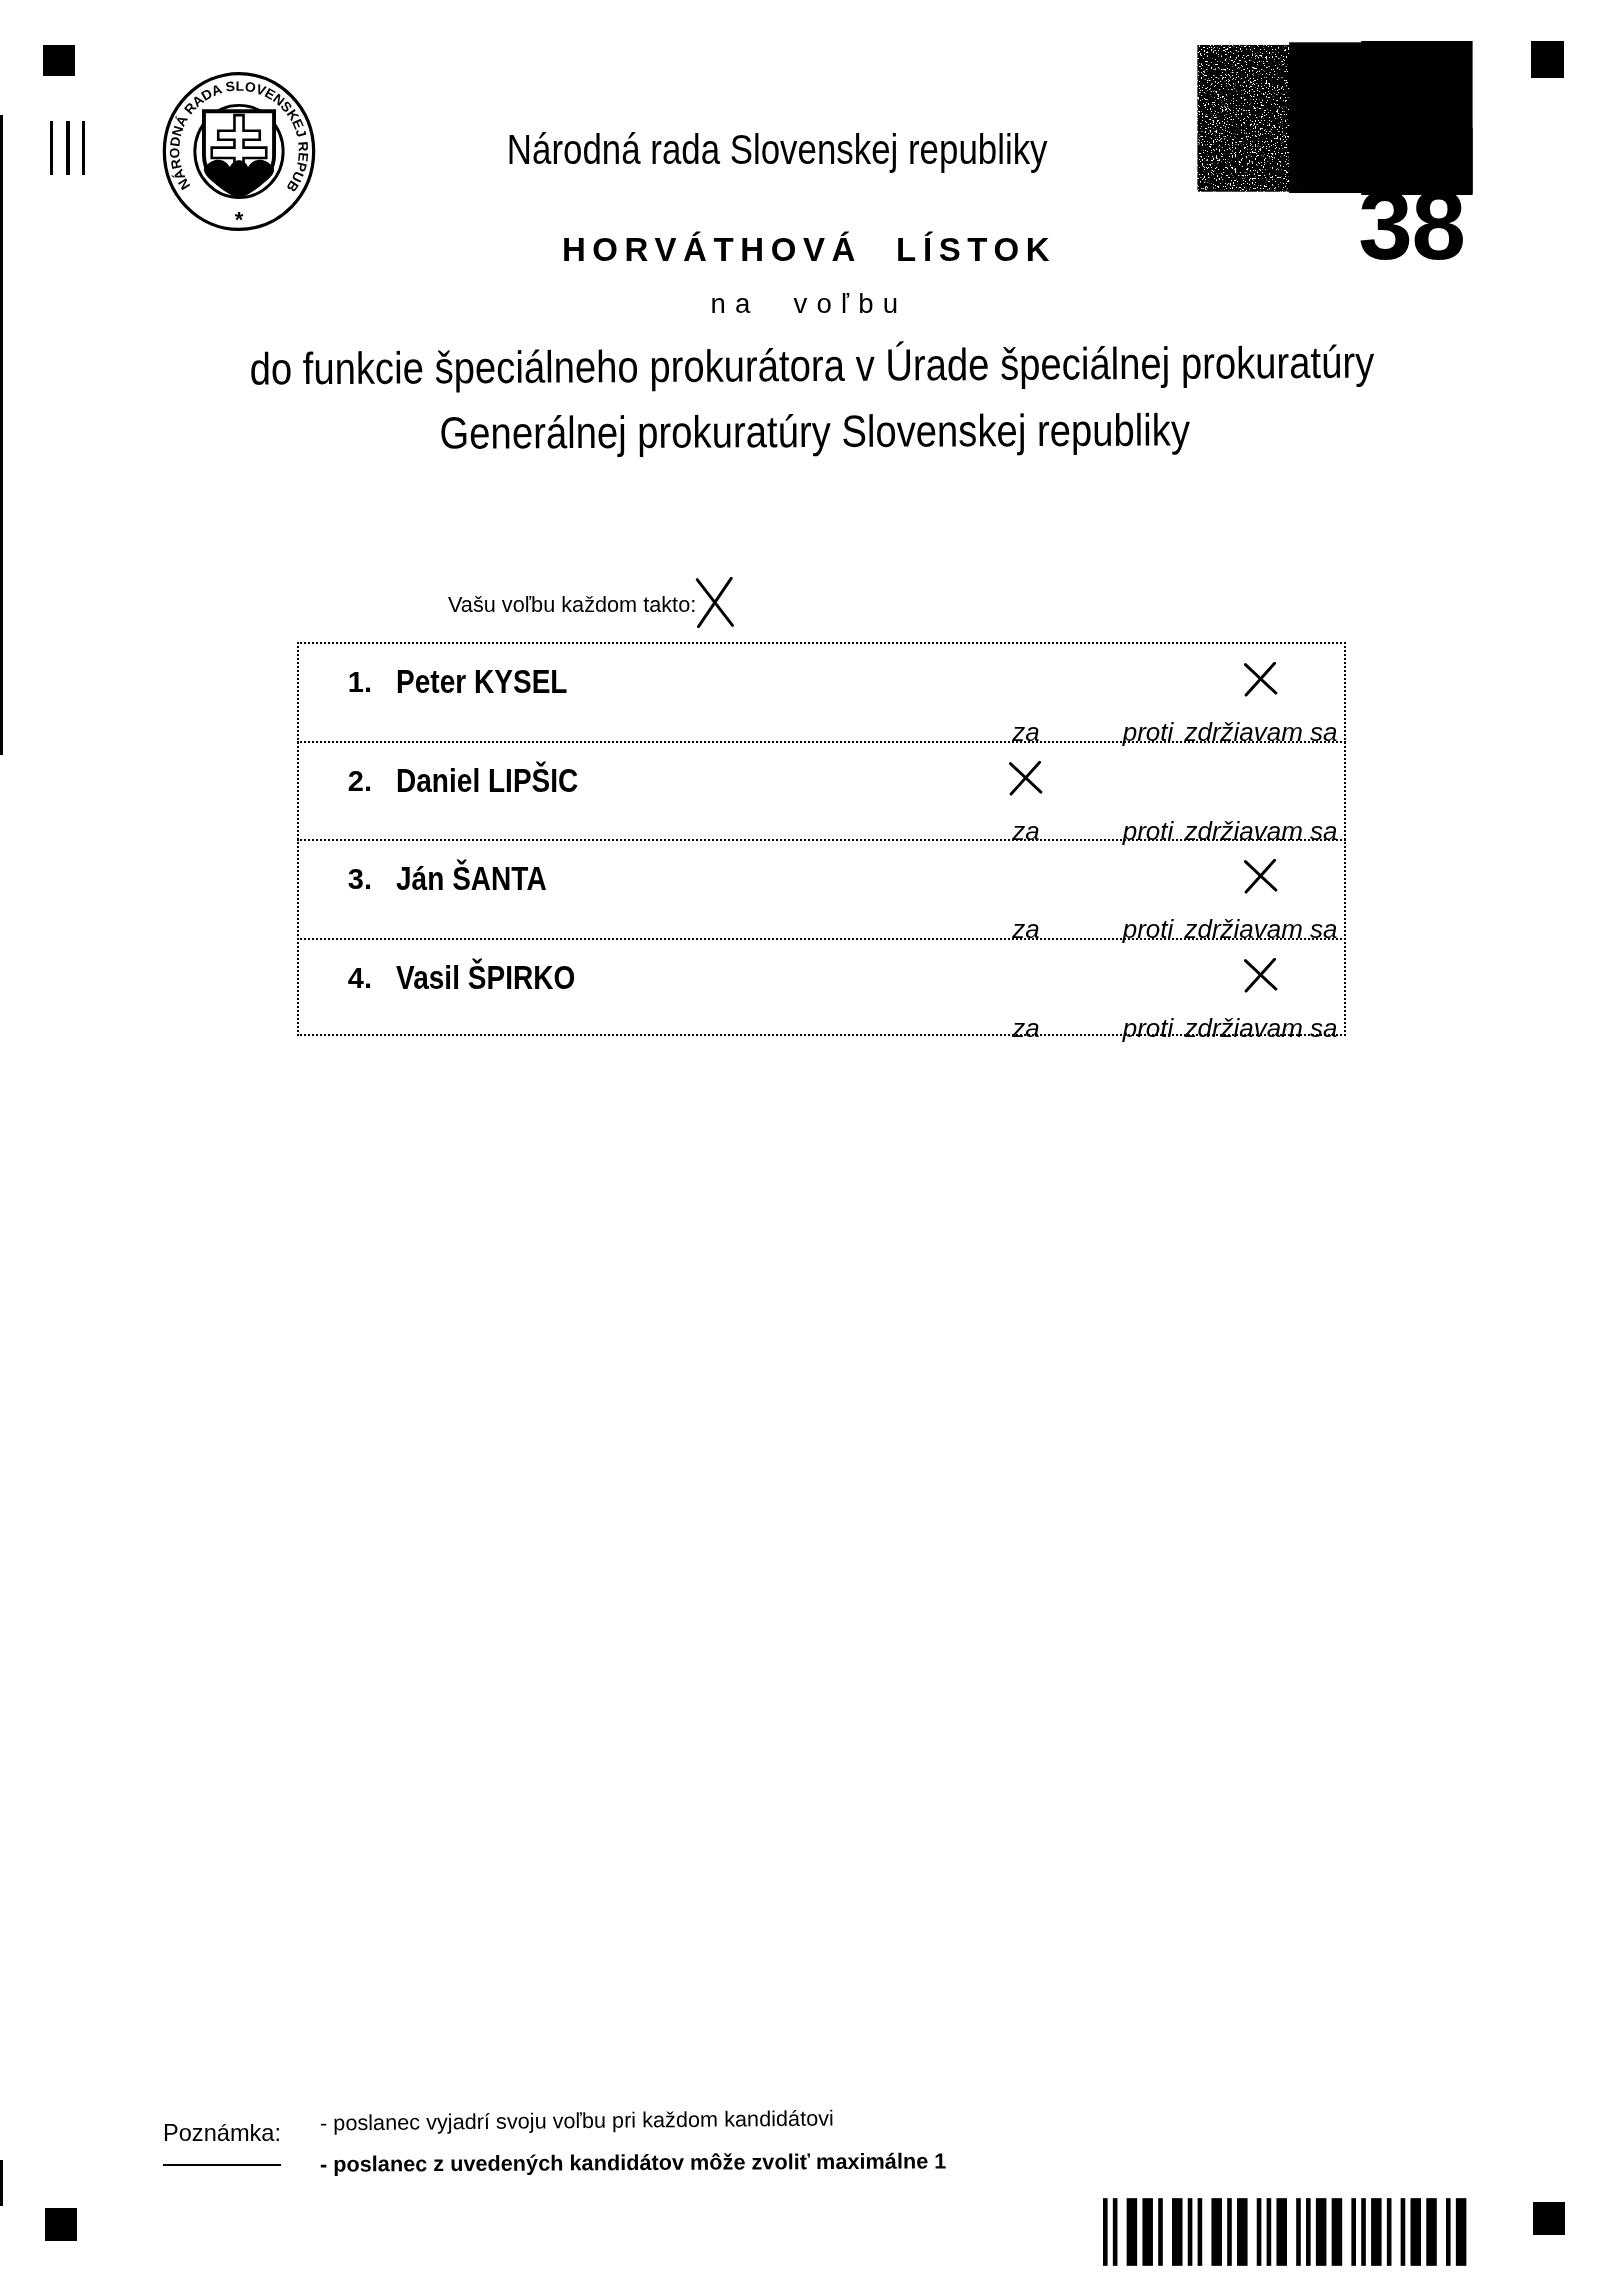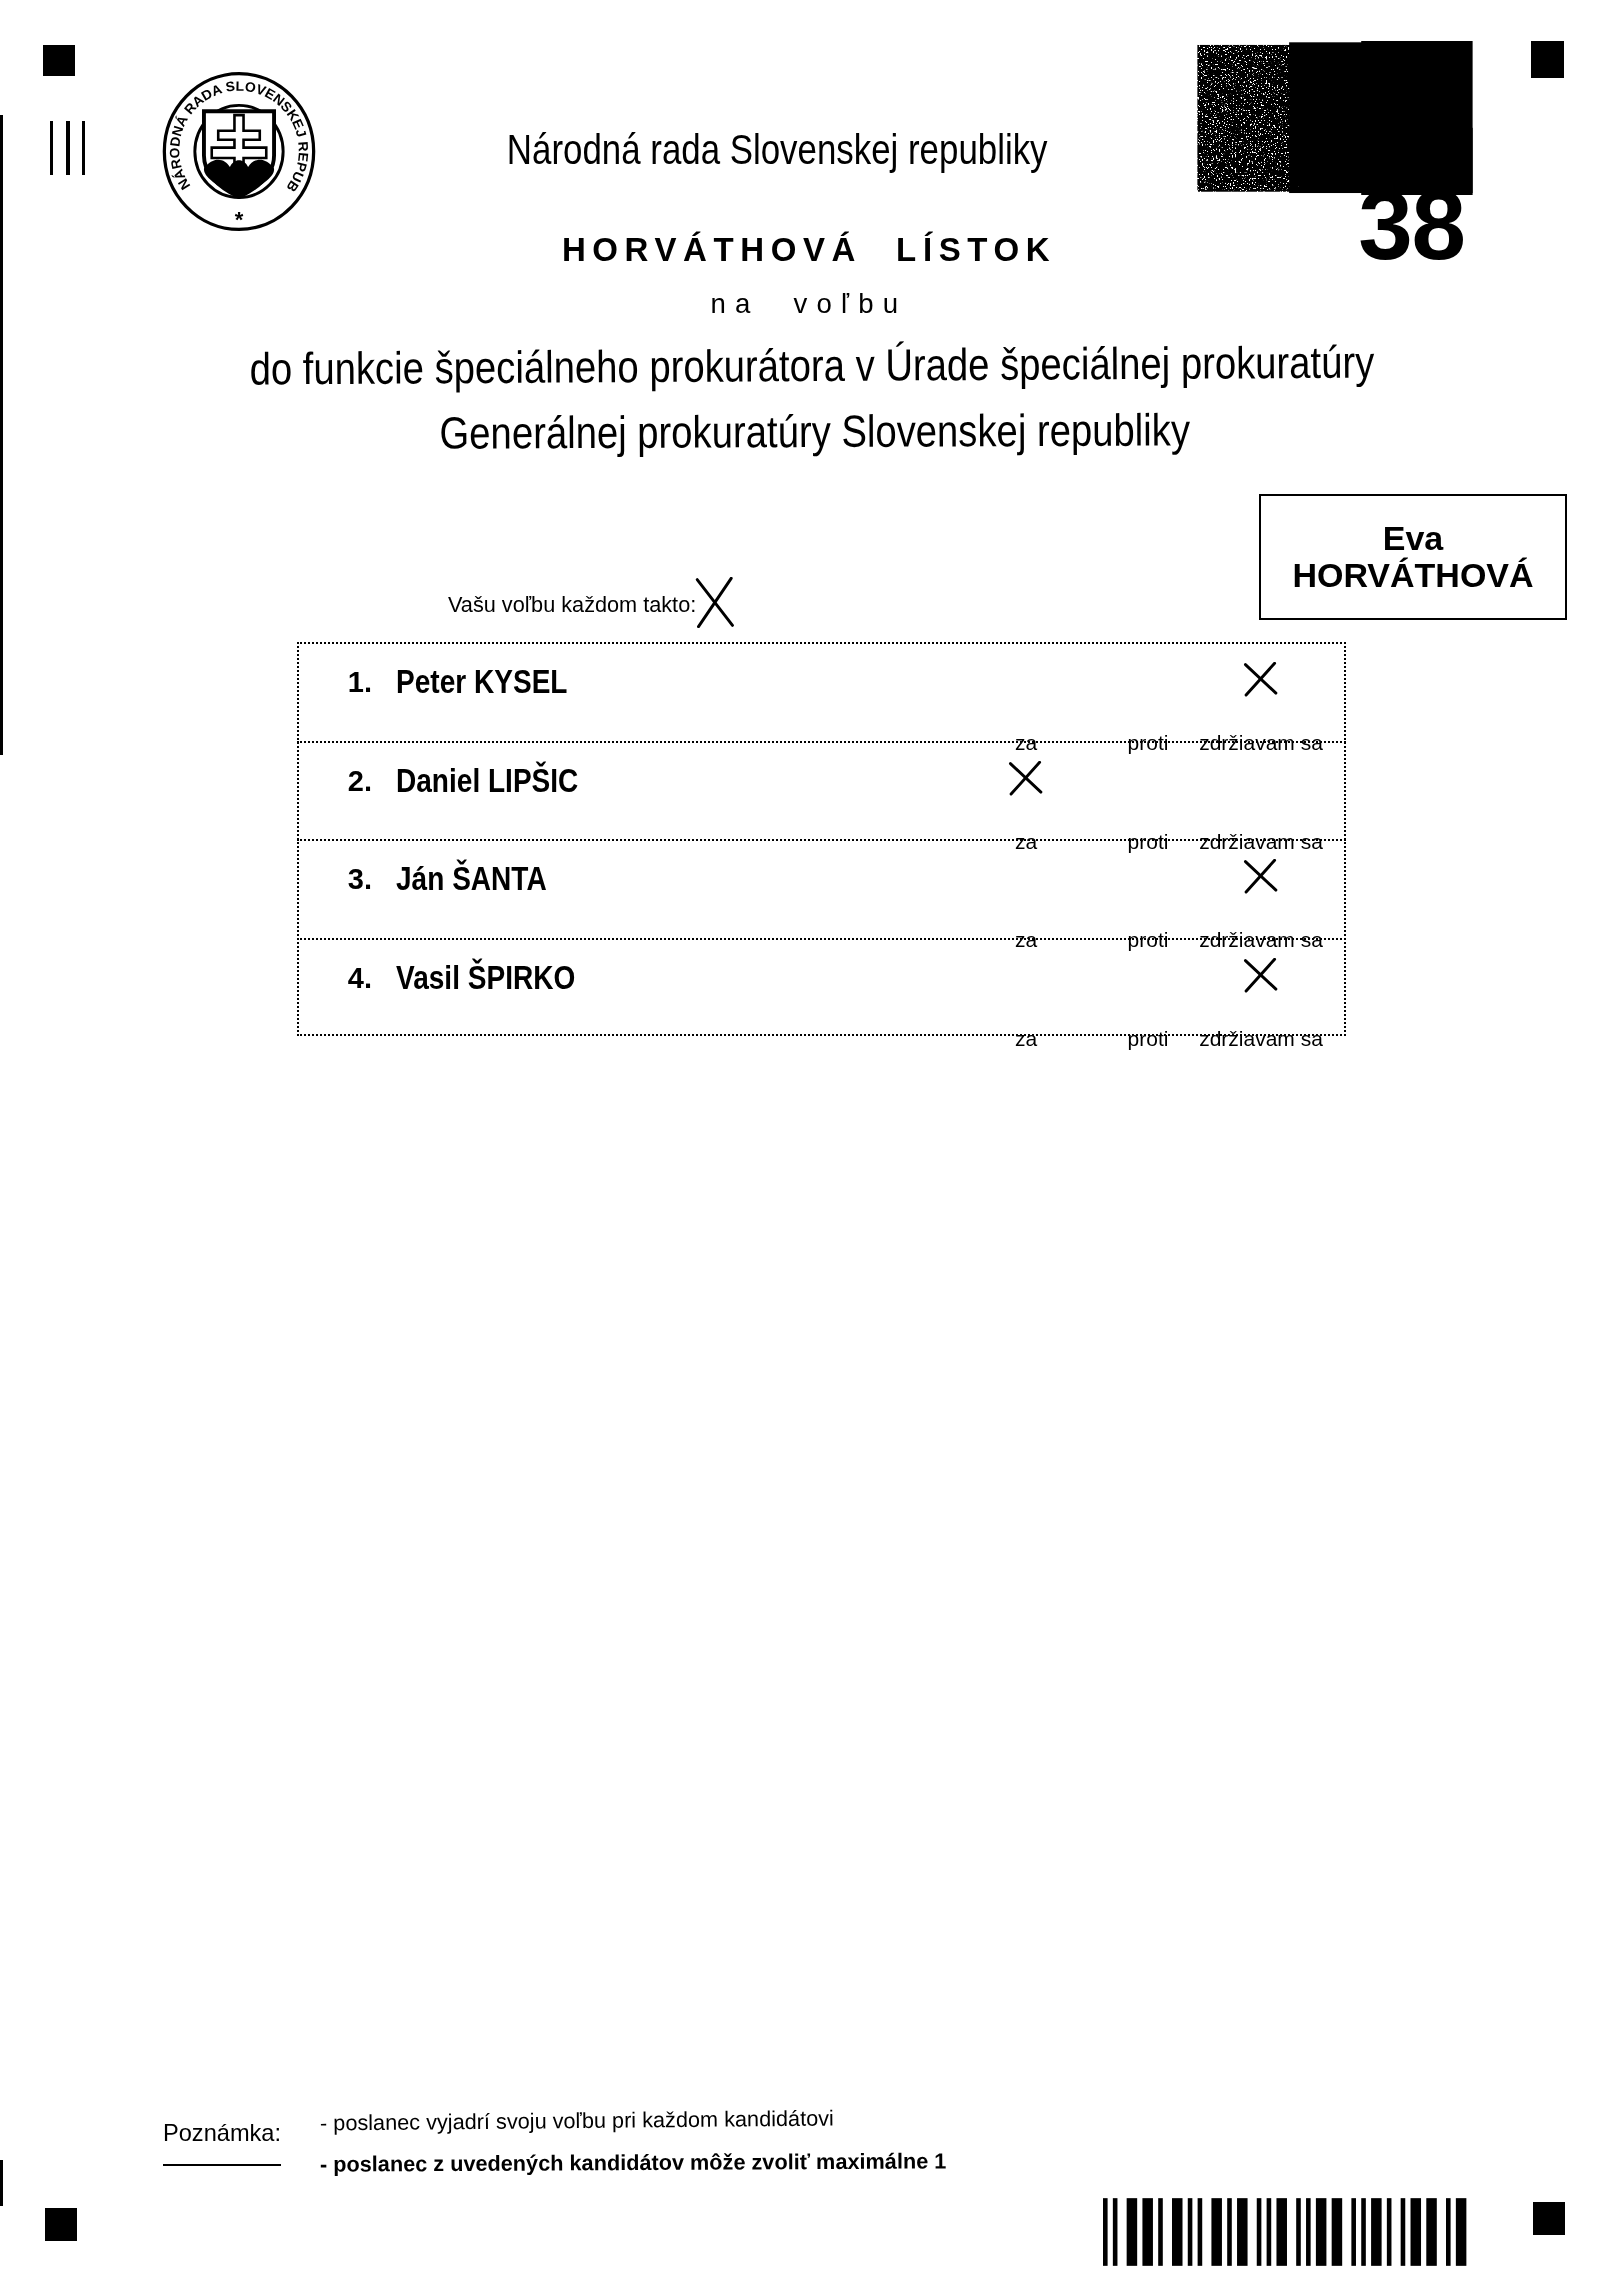--- a/index.html
+++ b/index.html
@@ -32,21 +32,21 @@
           font-size:98px;font-weight:bold;letter-spacing:-1.3px;line-height:1;}
   
   .tbl{position:absolute;left:297px;top:642px;width:1049px;height:394px;
        border:2.6px dotted #000;box-sizing:border-box;}
   .row-sep{position:absolute;left:297px;width:1049px;height:0;border-top:2.6px dotted #000;}
   .row{position:absolute;left:297px;width:1049px;height:98px;}
   .cnum{position:absolute;left:41px;top:23.6px;width:34px;text-align:right;
         font-size:29px;font-weight:bold;}
   .cname{position:absolute;left:99px;top:21px;font-size:33px;font-weight:bold;
          white-space:nowrap;transform:scaleX(.85);transform-origin:left center;}
-  .opt{position:absolute;top:89px;font-size:21px;white-space:nowrap;transform:translateX(-50%);}
+  .opt{position:absolute;top:75px;font-size:26px;white-space:nowrap;transform:translateX(-50%);font-style:italic;}
   .xmark{position:absolute;width:38px;height:35px;}
   .xmark line{stroke:#000;stroke-width:4.5;stroke-linecap:round;}
   .xbig{position:absolute;left:693px;top:577px;width:45px;height:51px;}
   .xbig line{stroke:#000;stroke-width:4.5;stroke-linecap:round;}
   
   .notelabel{position:absolute;left:163px;top:2120px;font-size:23.6px;
              border-bottom:2px solid #000;padding-bottom:17px;}
   .note1{position:absolute;left:320px;top:2108px;font-size:21.7px;transform:rotate(-.55deg);white-space:nowrap;}
   .note2{position:absolute;left:320px;top:2150px;font-size:21.7px;font-weight:bold;transform:rotate(-.3deg);white-space:nowrap;}
   .edge{position:absolute;background:#000;}
@@ -111,24 +111,20 @@
   <div class="cline docsub"><span>na voľbu</span></div>
   <div class="cline title1"><span class="cond">do funkcie špeciálneho prokurátora v Úrade špeciálnej prokuratúry</span></div>
   <div class="cline title2"><span class="cond">Generálnej prokuratúry Slovenskej republiky</span></div>
 
   <div class="mark-instr">Vašu voľbu každom takto:</div>
   <svg class="xbig" viewBox="0 0 68 78">
     <line x1="6" y1="4" x2="60" y2="74"></line>
     <line x1="58" y1="2" x2="8" y2="76"></line>
   </svg>
 
-  <div class="namebox">
-    <div>Eva</div>
-    <div>HORVÁTHOVÁ</div>
-  </div>
 
   <div class="tbl"></div>
   <div id="rows-host">
       <div class="row" style="top: 642px;">
     <span class="cnum">1.</span>
     <span class="cname">Peter KYSEL</span>
     <span class="opt" style="left:729px;">za</span>
     <span class="opt" style="left:851px;">proti</span>
     <span class="opt" style="left:964px;">zdržiavam sa</span>
     <svg class="xmark" viewBox="0 0 58 54" style="left: 945px; top: 19.7px;">

